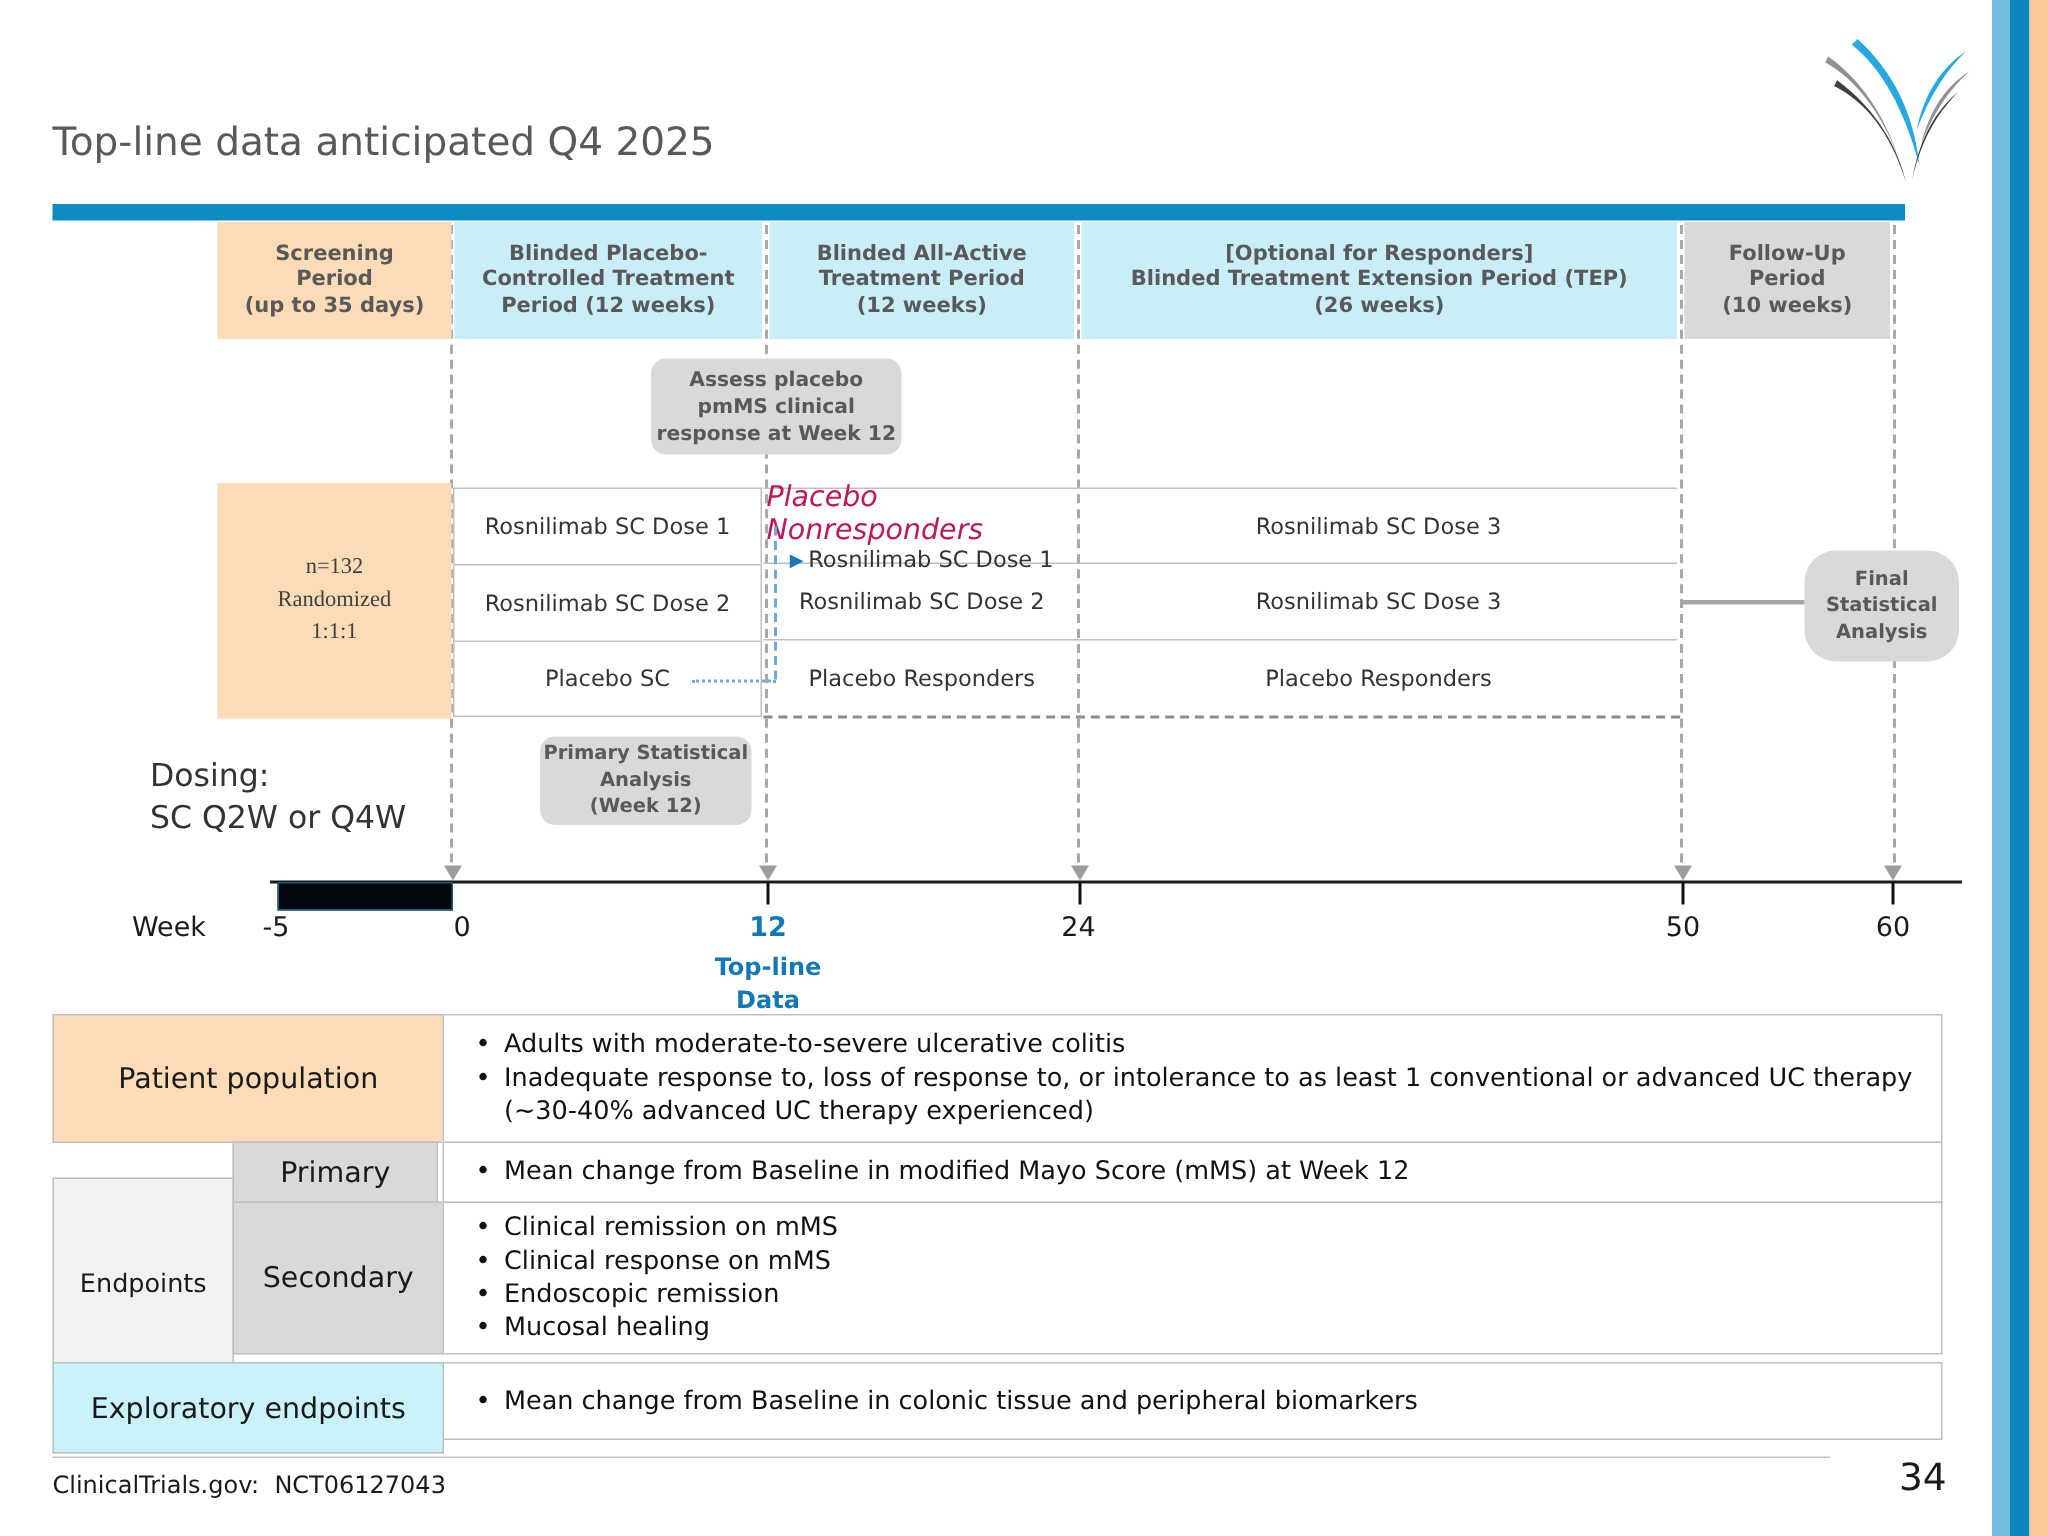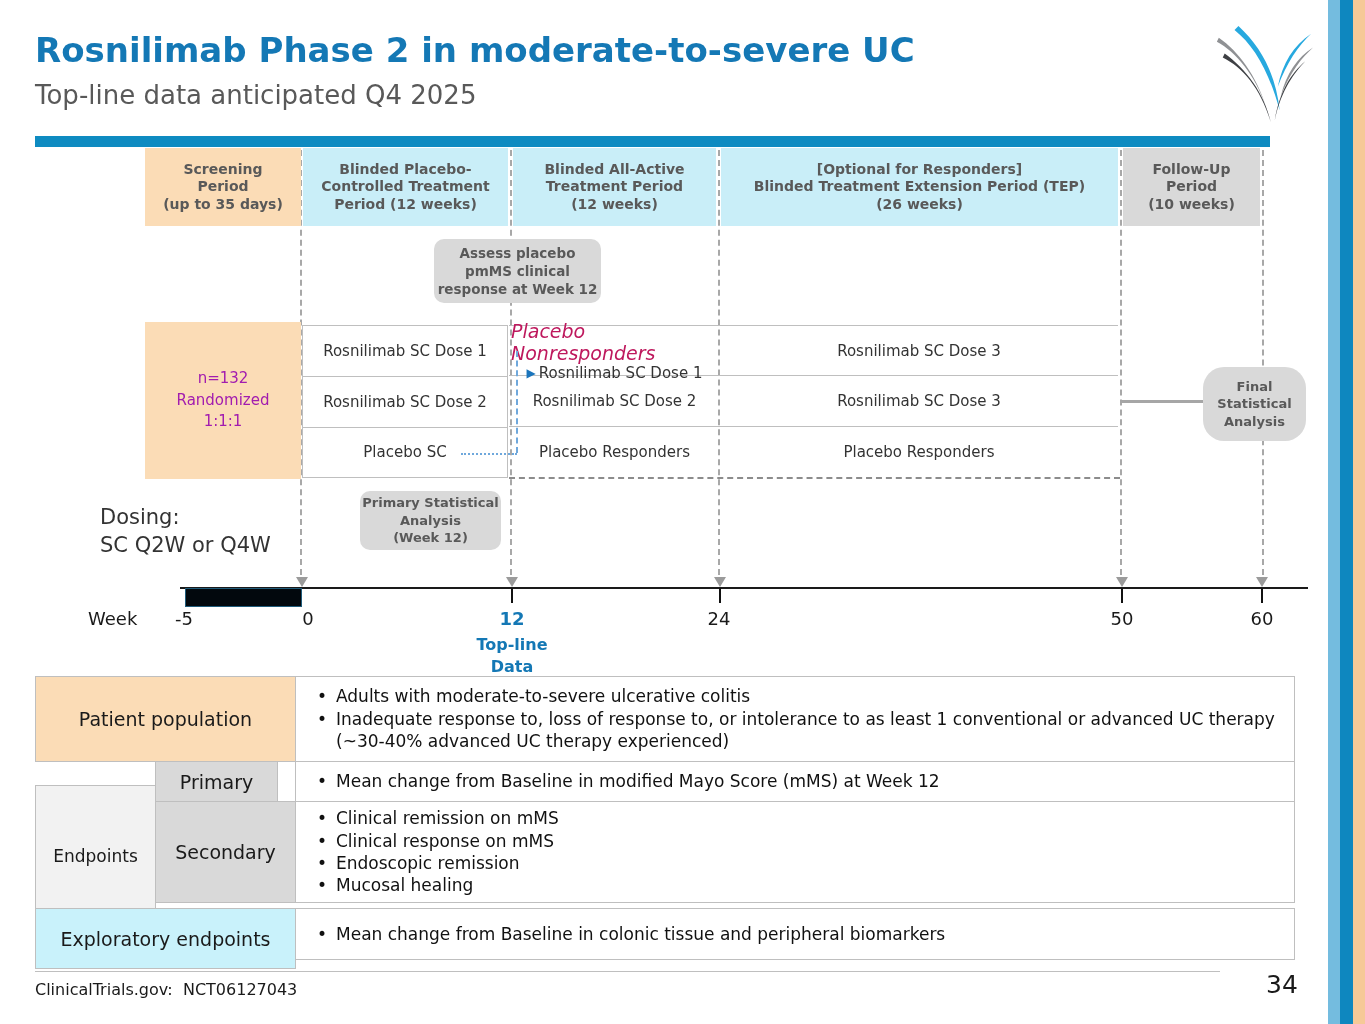--- a/index.html
+++ b/index.html
@@ -34,21 +34,21 @@
   .p-screening { left:145px; width:156px; background:#FBDCB6; }
   .p-pc  { left:303px; width:205px; background:#C9EEF8; }
   .p-aa  { left:513px; width:203px; background:#C9EEF8; }
   .p-tep { left:721px; width:397px; background:#C9EEF8; }
   .p-fu  { left:1123px; width:137px; background:#D9D9D9; }
 
   .assess-box { left:434px; top:239px; width:167px; height:64px; background:#D9D9D9;
                 border-radius:10px; font-weight:bold; font-size:13.5px; color:#595959;
                 line-height:1.35; z-index:4; }
   .n-box { left:145px; top:322px; width:156px; height:157px; background:#FBDCB6;
-           font-size:15px; color:#a21caf; line-height:1.45; z-index:2; }
+           font-size:15px; color:#404040; line-height:1.45; z-index:2;font-family:Liberation Serif, serif; }
 
   
   .col1 { left:302px; top:325px; width:206px; height:153px; border:1px solid #BFBFBF;
           background:#fff; z-index:2; }
   .col1 .cell { height:50px; display:flex; align-items:center; justify-content:center;
                 font-size:15px; color:#333; }
   .col1 .cell + .cell { border-top:1px solid #BFBFBF; height:50.5px; }
   .hl { height:1px; background:#BFBFBF; left:509px; width:609px; z-index:1; }
   .hl1{top:325px}.hl2{top:375px}.hl3{top:426px}
   .hdash { left:509px; top:477px; width:611px; border-top:2px dashed #8C8C8C; z-index:1; }
@@ -91,21 +91,21 @@
   .topline { left:512px; top:634px; transform:translateX(-50%); font-size:16px;
              font-weight:bold; color:#1478B5; text-align:center; line-height:1.4; }
 
   
   .tcell { border:1px solid #BFBFBF; z-index:2; }
   .t-pp-label { left:35px; top:676px; width:261px; height:86px; background:#FBDCB6;
                 font-size:19px; color:#1A1A1A; }
   .t-pp-body  { left:295px; top:676px; width:1000px; height:86px; background:#fff; }
   .t-ep-label { left:35px; top:761px; width:121px; height:142px; background:#F2F2F2;
                 font-size:17px; color:#1A1A1A;margin-top:24px; }
-  .t-pr-label { left:155px; top:761px; width:123px; height:41px; background:#D9D9D9;
+  .t-pr-label { left:155px; top:761px; width:137px; height:41px; background:#D9D9D9;
                 font-size:19px; color:#1A1A1A; }
   .t-pr-body  { left:295px; top:761px; width:1000px; height:41px; background:#fff; }
   .t-se-label { left:155px; top:801px; width:141px; height:102px; background:#D9D9D9;
                 font-size:19px; color:#1A1A1A; }
   .t-se-body  { left:295px; top:801px; width:1000px; height:102px; background:#fff; }
   .t-ex-label { left:35px; top:908px; width:261px; height:61px; background:#C9F2FB;
                 font-size:19px; color:#1A1A1A; }
   .t-ex-body  { left:295px; top:908px; width:1000px; height:52px; background:#fff; }
   .tbody { display:flex; flex-direction:column; justify-content:center; padding:6px 10px 6px 14px; }
   .tbody ul { list-style:none; }
@@ -120,21 +120,20 @@
 </style>
 </head>
 <body>
 
 <div class="slide">
 
   <div class="abs stripe-light"></div>
   <div class="abs stripe-dark"></div>
   <div class="abs stripe-orange"></div>
 
-  <div class="abs title">Rosnilimab Phase 2 in moderate-to-severe UC</div>
   <div class="abs subtitle">Top-line data anticipated Q4 2025</div>
   <div class="abs bluebar"></div>
   <svg class="abs logo" viewBox="0 0 110 110">
     <path d="M10,14 C30,28 48,52 58,84 C47,52 27,28 8,18 Z" fill="#8F9194"></path>
     <path d="M30,2 C54,24 68,52 72,88 C61,48 46,22 26,6 Z" fill="#27A9DF"></path>
     <path d="M16,30 C38,46 56,70 63,100 C52,64 34,44 14,34 Z" fill="#3E4044"></path>
     <path d="M104,10 C86,22 75,40 70,64 C79,40 91,22 104,10 Z" fill="#27A9DF"></path>
     <path d="M106,24 C90,34 79,50 73,74 C83,48 95,34 106,24 Z" fill="#8F9194"></path>
     <path d="M98,38 C84,50 72,68 67,98 C74,66 87,50 98,38 Z" fill="#3E4044"></path>
   </svg>

